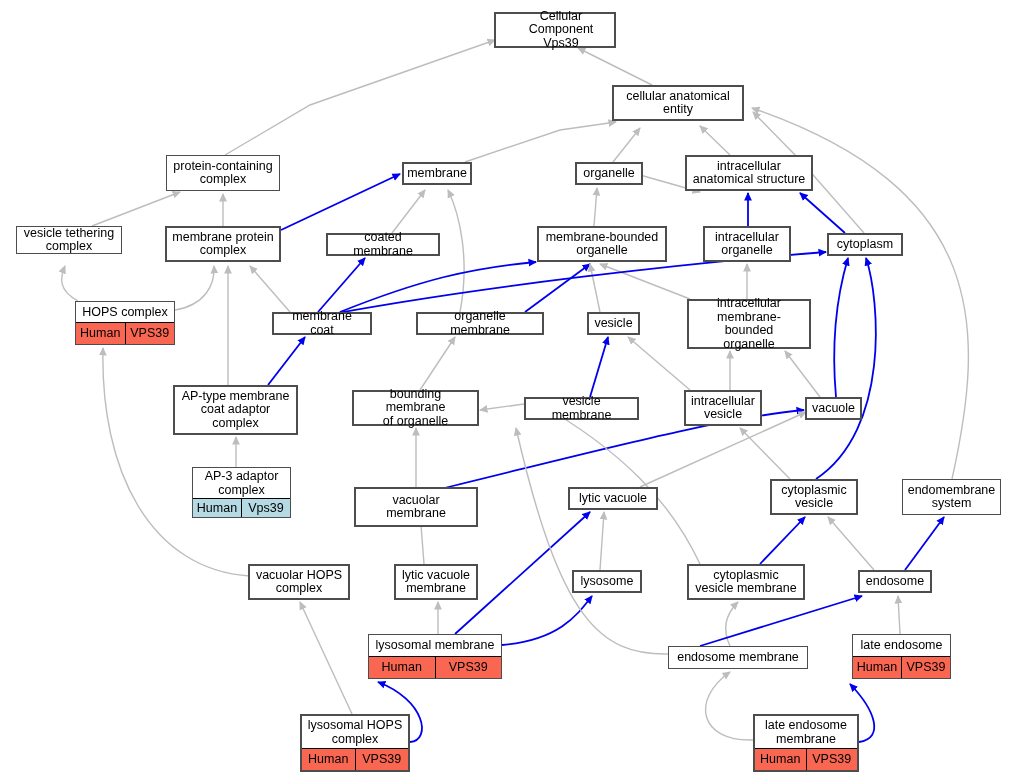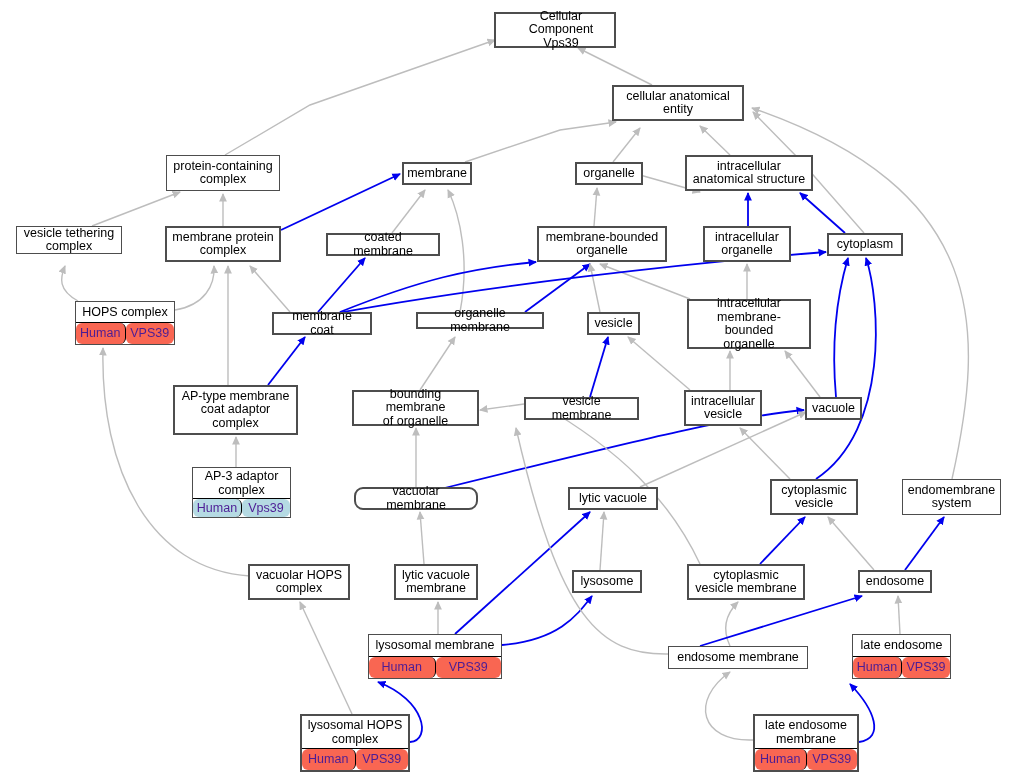--- a/index.html
+++ b/index.html
@@ -6,21 +6,21 @@
   body{font-family:"Liberation Sans","DejaVu Sans",sans-serif;}
   #canvas{position:relative;width:1017px;height:784px;background:#fff;overflow:hidden;}
   svg#edges{position:absolute;left:0;top:0;width:1017px;height:784px;pointer-events:none;}
   .node{position:absolute;box-sizing:border-box;border:1px solid #4d4d4d;background:#fff;
         display:flex;flex-direction:column;align-items:stretch;justify-content:center;}
   .node.thick{border:2px solid #4d4d4d;}
   .node .title{flex:1;display:flex;align-items:center;justify-content:center;text-align:center;
         font-size:12.5px;color:#000;line-height:13.5px;padding:2px 5px;white-space:pre-line;}
   .node .annorow{display:flex;border-top:1px solid #000;height:21px;}
   .node .annorow .cell{flex:1;display:flex;align-items:center;justify-content:center;
-        font-size:12.5px;color:#4c1d95;line-height:13px;border-radius:6px;}
+        font-size:12.5px;color:#000000;line-height:13px;}
   .node .annorow .cell.left{border-right:1px solid #000;}
   .anno-human{background:#f96652;}
   .anno-mouse{background:#b5dae3;}
   .node.hasanno .title{padding-bottom:1px;}
 </style>
 </head>
 <body>
 
 <div id="canvas">
   <svg id="edges" xmlns="http://www.w3.org/2000/svg">
@@ -142,21 +142,21 @@
       <div class="node hasanno" style="left: 75px; top: 301px; width: 100px; height: 44px;">
         <div class="title">HOPS complex</div>
         <div class="annorow">
           <div class="cell left anno-human">Human</div>
           <div class="cell anno-human">VPS39</div>
         </div>
       </div>
       <div class="node thick" style="left: 272px; top: 312px; width: 100px; height: 23px;">
         <div class="title">membrane coat</div>
       </div>
-      <div class="node thick" style="left: 416px; top: 312px; width: 128px; height: 17px;">
+      <div class="node thick" style="left: 416px; top: 312px; width: 128px; height: 23px;">
         <div class="title">organelle membrane</div>
       </div>
       <div class="node thick" style="left: 587px; top: 312px; width: 53px; height: 23px;">
         <div class="title">vesicle</div>
       </div>
       <div class="node thick" style="left: 687px; top: 299px; width: 124px; height: 50px;">
         <div class="title">intracellular
 membrane-bounded
 organelle</div>
       </div>
@@ -180,21 +180,21 @@
         <div class="title">vacuole</div>
       </div>
       <div class="node hasanno" style="left: 192px; top: 467px; width: 99px; height: 51px;">
         <div class="title">AP-3 adaptor
 complex</div>
         <div class="annorow">
           <div class="cell left anno-mouse">Human</div>
           <div class="cell anno-mouse">Vps39</div>
         </div>
       </div>
-      <div class="node thick" style="left: 354px; top: 487px; width: 124px; height: 23px; border-radius: 9px;">
+      <div class="node thick" style="left: 354px; top: 487px; width: 124px; height: 40px;">
         <div class="title">vacuolar membrane</div>
       </div>
       <div class="node thick" style="left: 568px; top: 487px; width: 90px; height: 23px;">
         <div class="title">lytic vacuole</div>
       </div>
       <div class="node thick" style="left: 770px; top: 479px; width: 88px; height: 36px;">
         <div class="title">cytoplasmic
 vesicle</div>
       </div>
       <div class="node" style="left: 902px; top: 479px; width: 99px; height: 36px;">

